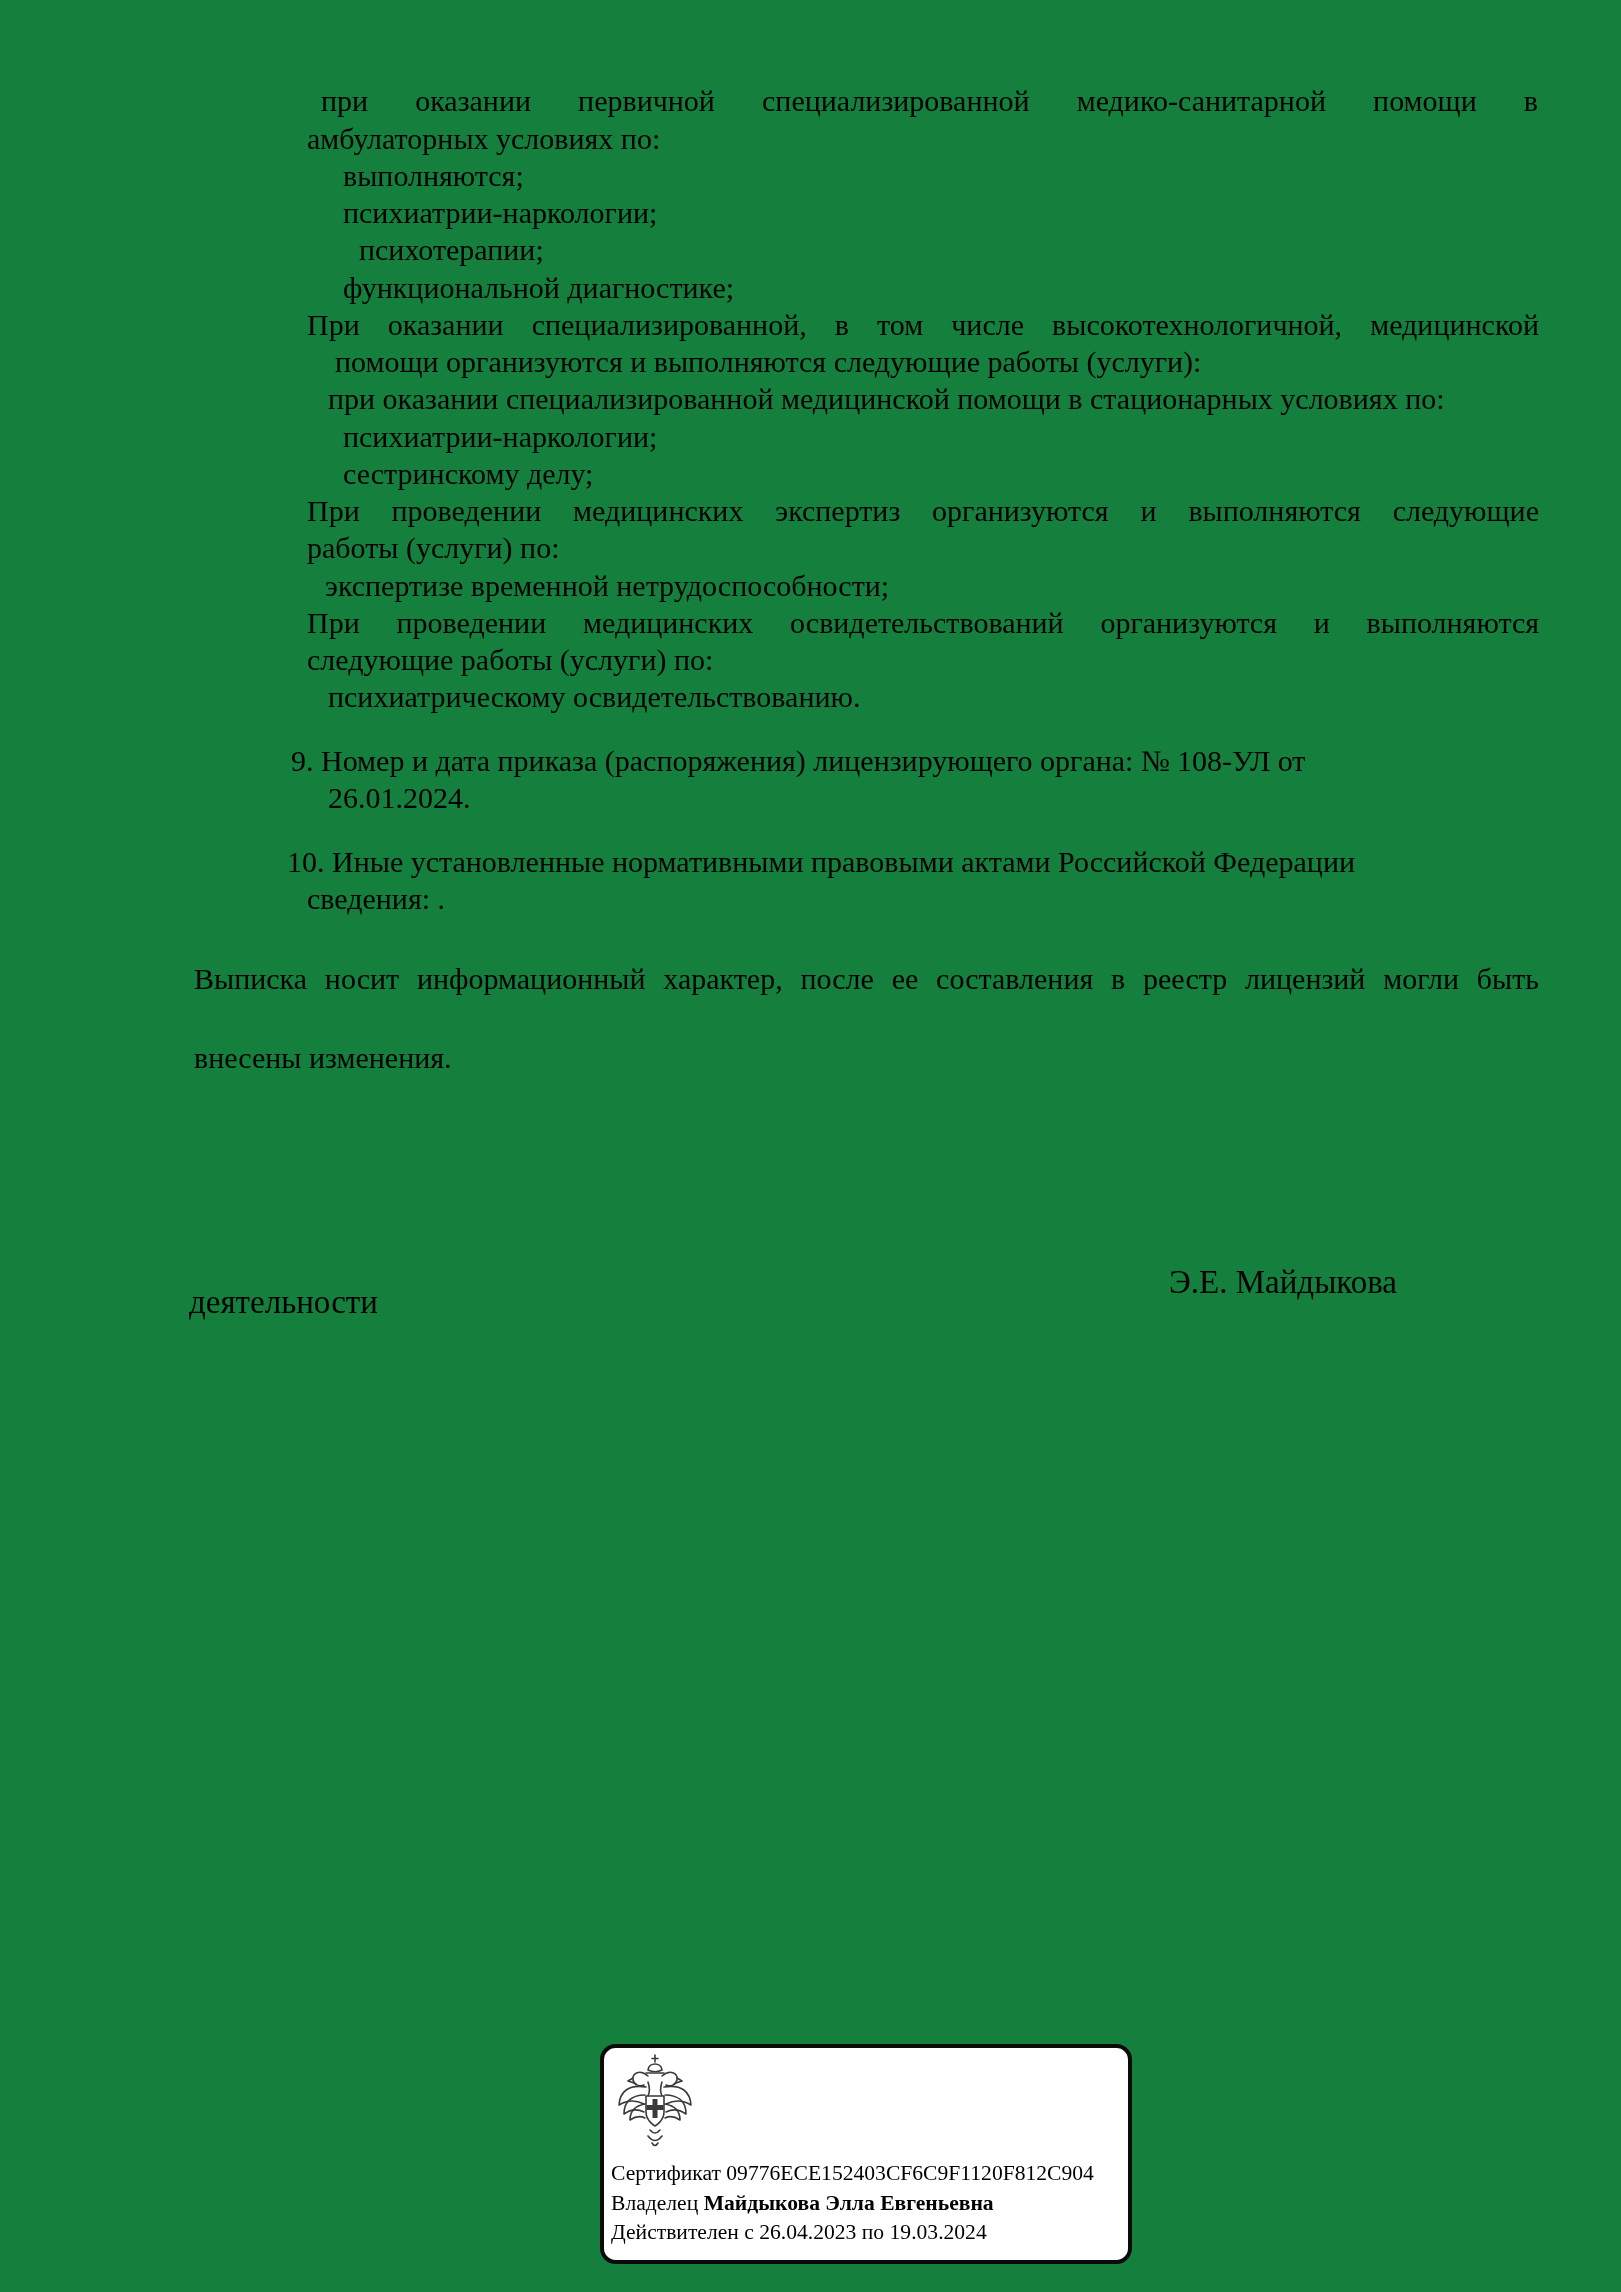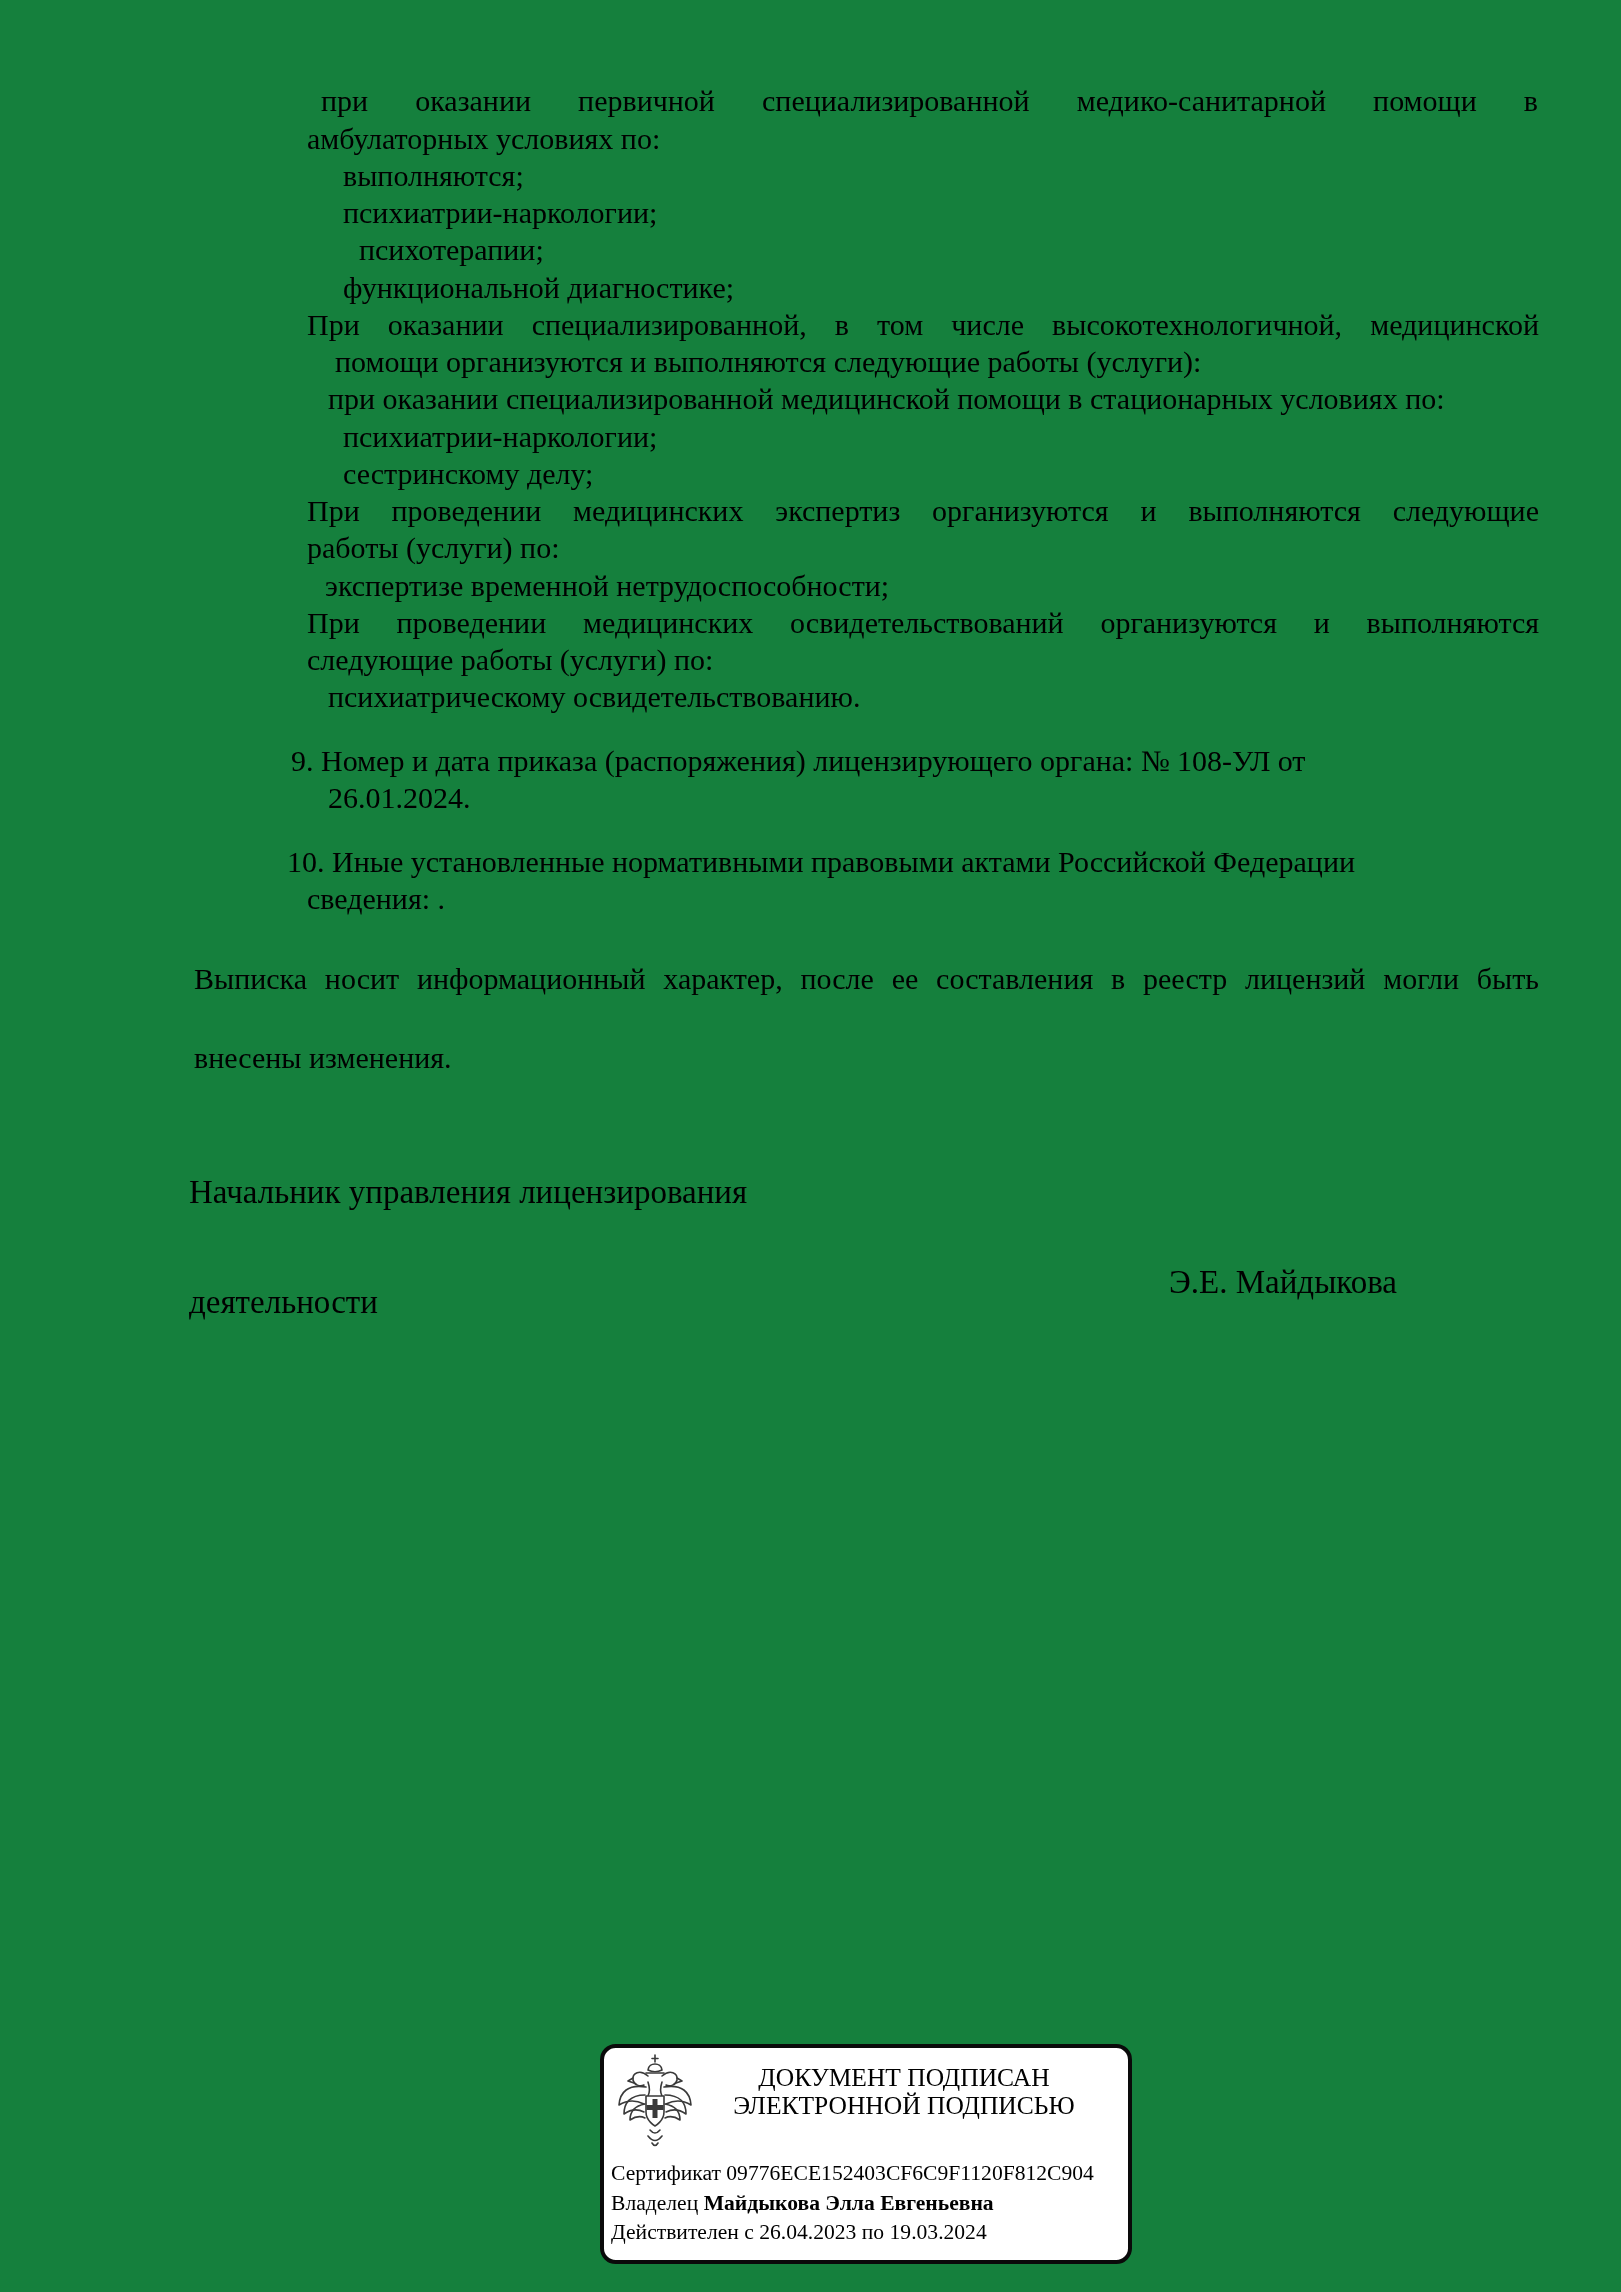--- a/index.html
+++ b/index.html
@@ -59,21 +59,20 @@
       <div class="ln" style="top: 641px; left: 307px;">следующие работы (услуги) по:</div>
       <div class="ln" style="top: 678px; left: 328px;">психиатрическому освидетельствованию.</div>
       <div class="ln" style="top: 742px; left: 291px;">9. Номер и дата приказа (распоряжения) лицензирующего органа: № 108-УЛ от</div>
       <div class="ln" style="top: 779px; left: 328px;">26.01.2024.</div>
       <div class="ln" style="top: 843px; left: 287px;">10. Иные установленные нормативными правовыми актами Российской Федерации</div>
       <div class="ln" style="top: 880px; left: 307px;">сведения: .</div>
       <div class="ln j" style="top: 960px; left: 194px; width: 1345px;">Выписка носит информационный характер, после ее составления в реестр лицензий могли быть</div>
       <div class="ln" style="top: 1039px; left: 194px;">внесены изменения.</div>
     </div>
 
-  <div class="sig-line" style="left:189px; top:1170px;">Начальник управления лицензирования</div>
   <div class="sig-line" style="left:189px; top:1260px;margin-top:20px;">деятельности</div>
   <div class="sig-line" style="left:1169px; top:1260px;">Э.Е. Майдыкова</div>
 
   <div class="stamp-box"></div>
 
   <svg class="emblem" viewBox="0 0 78 100">
     <g stroke="#3a3a3a" fill="none" stroke-width="1.6" stroke-linecap="round" stroke-linejoin="round">
 
       <path d="M39 1 v7 M36 4.5 h6"></path>
 
@@ -97,24 +96,20 @@
       <path d="M32 28 c2 6 2 10 0 14 M46 28 c-2 6 -2 10 0 14"></path>
 
       <path d="M30 42 h18 v16 c0 9 -9 14 -9 14 s-9 -5 -9 -14 z" fill="#ffffff"></path>
 
       <path d="M34 76 q5 6 10 0 M32 82 q7 9 14 0 M36 89 q3 5 6 0"></path>
     </g>
 
     <path d="M36.5 45 h5 v6 h6 v5 h-6 v8 h-5 v-8 h-6 v-5 h6 z" fill="#3a3a3a" stroke="none"></path>
   </svg>
 
-  <div class="stamp-title">
-    <div>ДОКУМЕНТ ПОДПИСАН</div>
-    <div>ЭЛЕКТРОННОЙ ПОДПИСЬЮ</div>
-  </div>
 
   <div class="stamp-info" style="top:2160px;">Сертификат 09776ECE152403CF6C9F1120F812C904</div>
   <div class="stamp-info" style="top:2190px;">
     <span>Владелец</span>
     <span> </span>
     <b>Майдыкова Элла Евгеньевна</b>
   </div>
   <div class="stamp-info" style="top:2219px;">Действителен с 26.04.2023 по 19.03.2024</div>
 
 </div>

